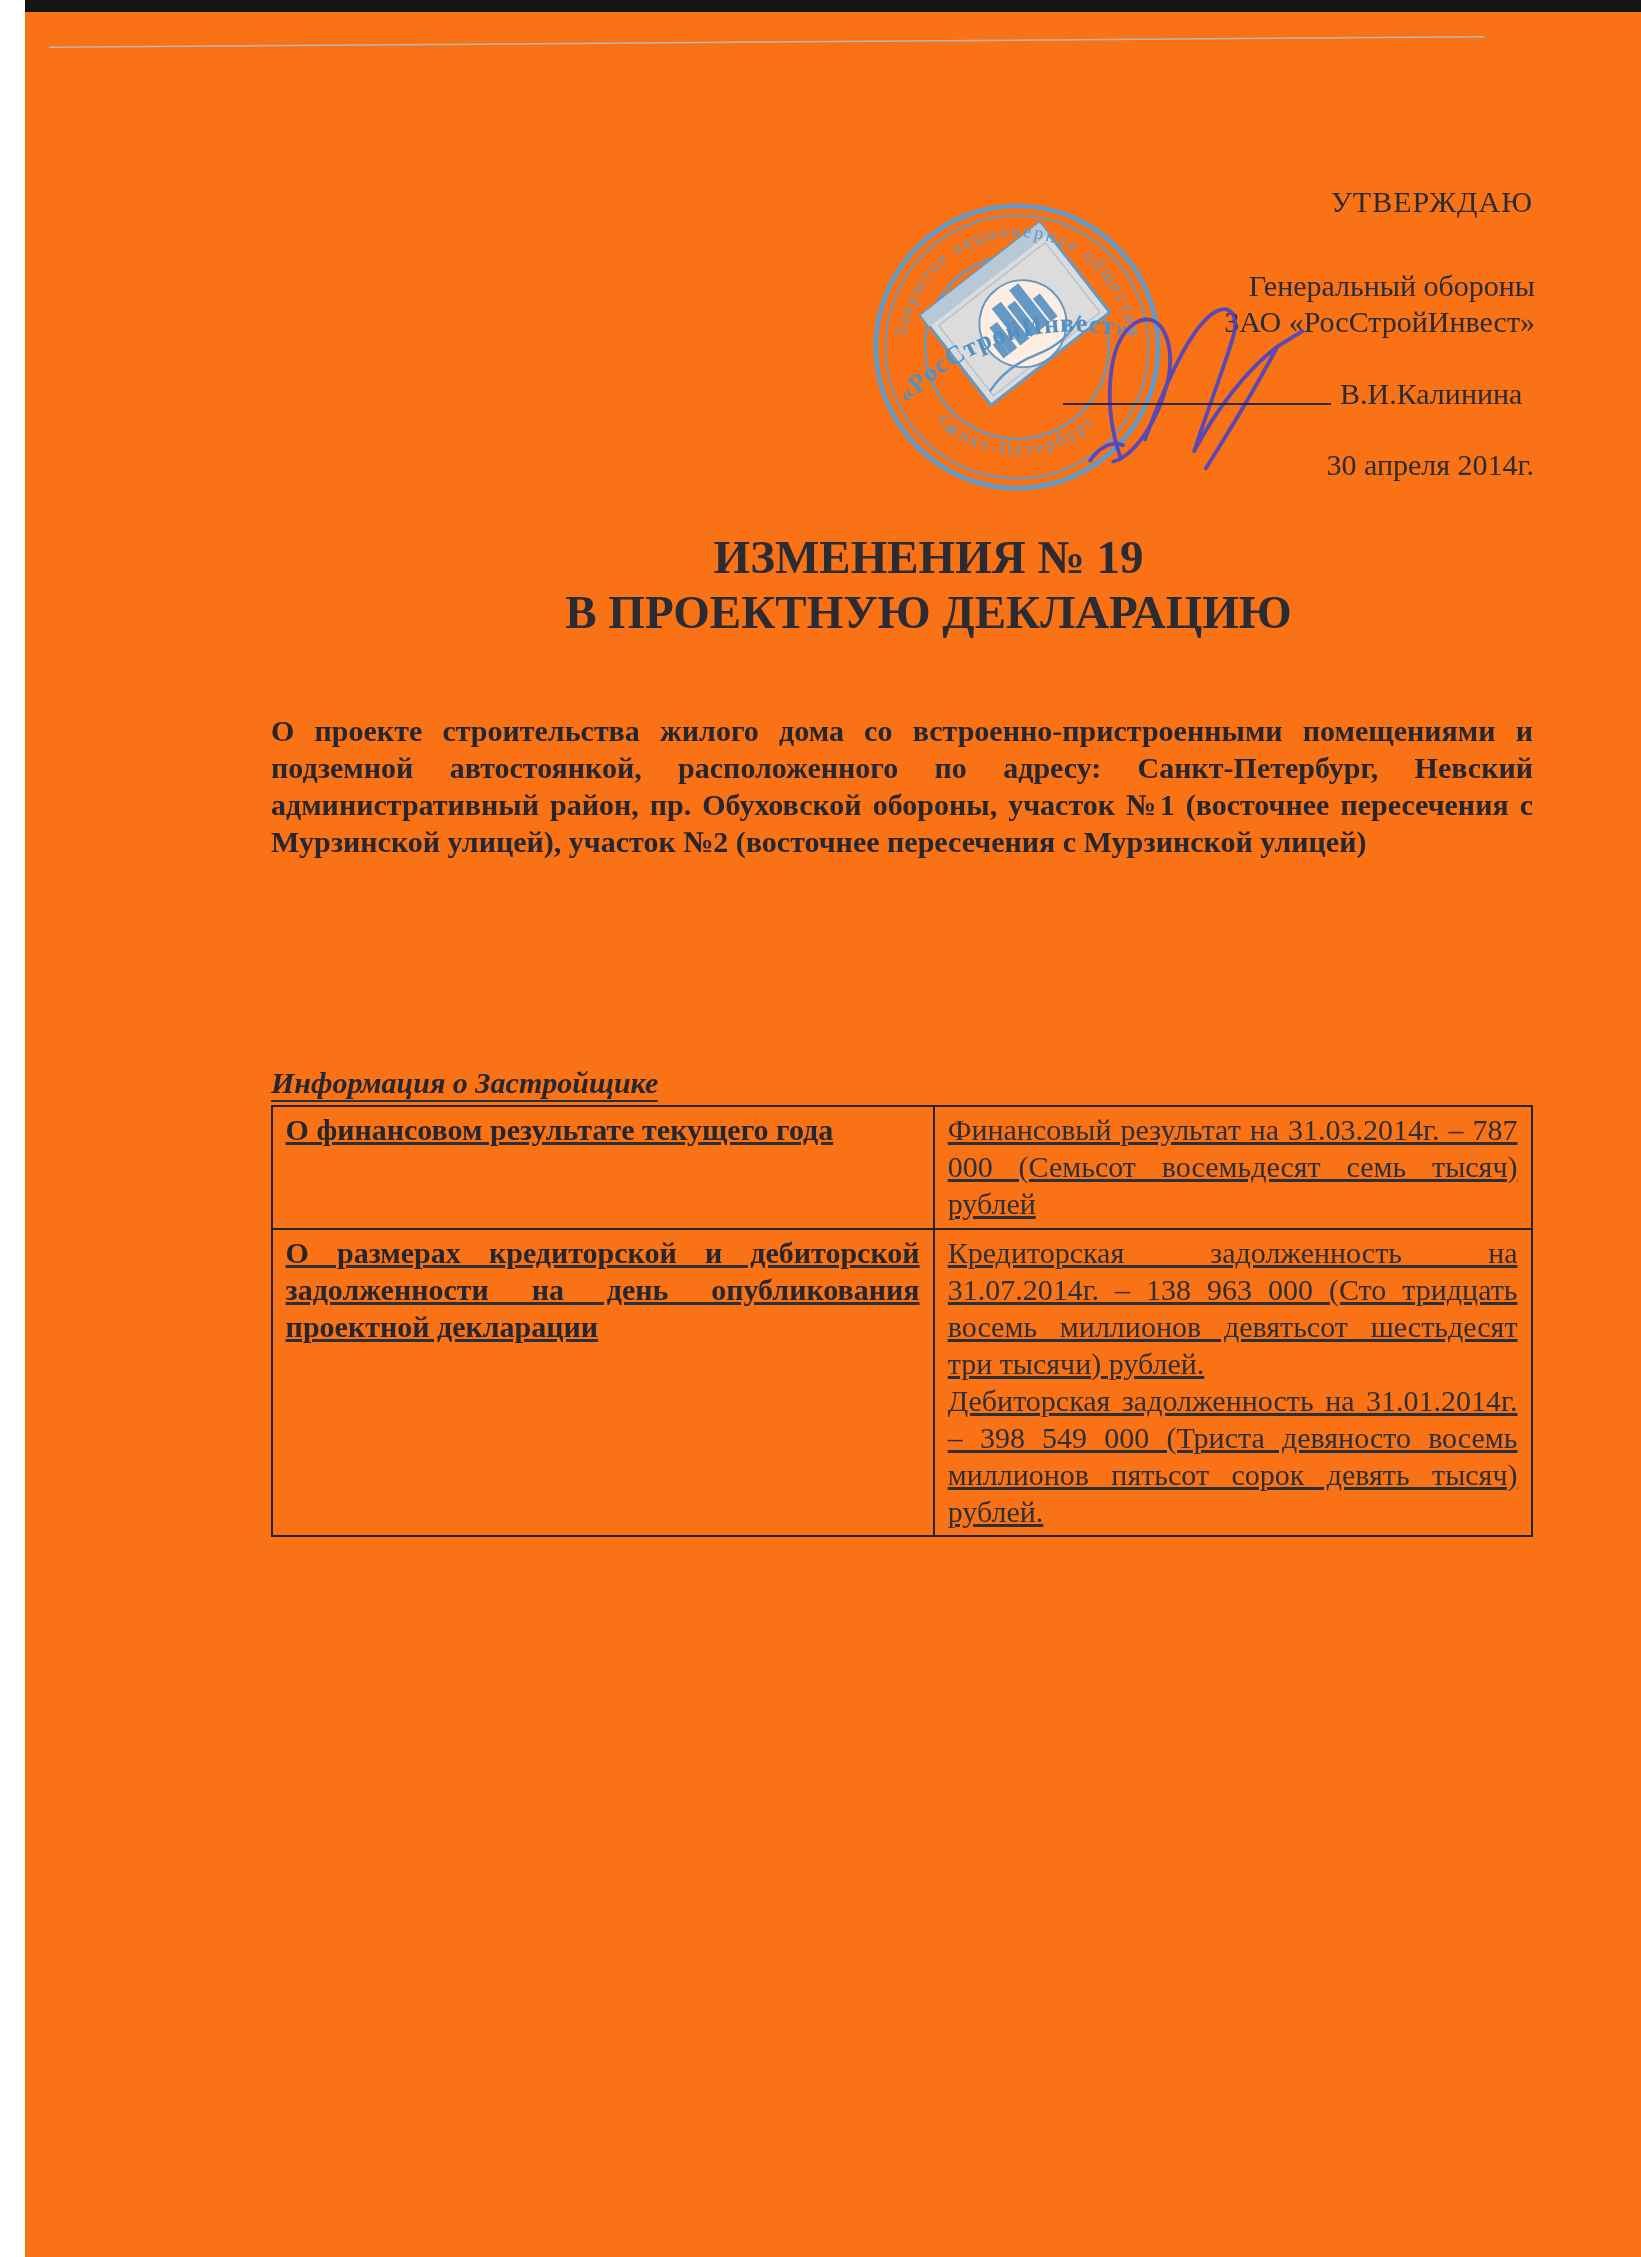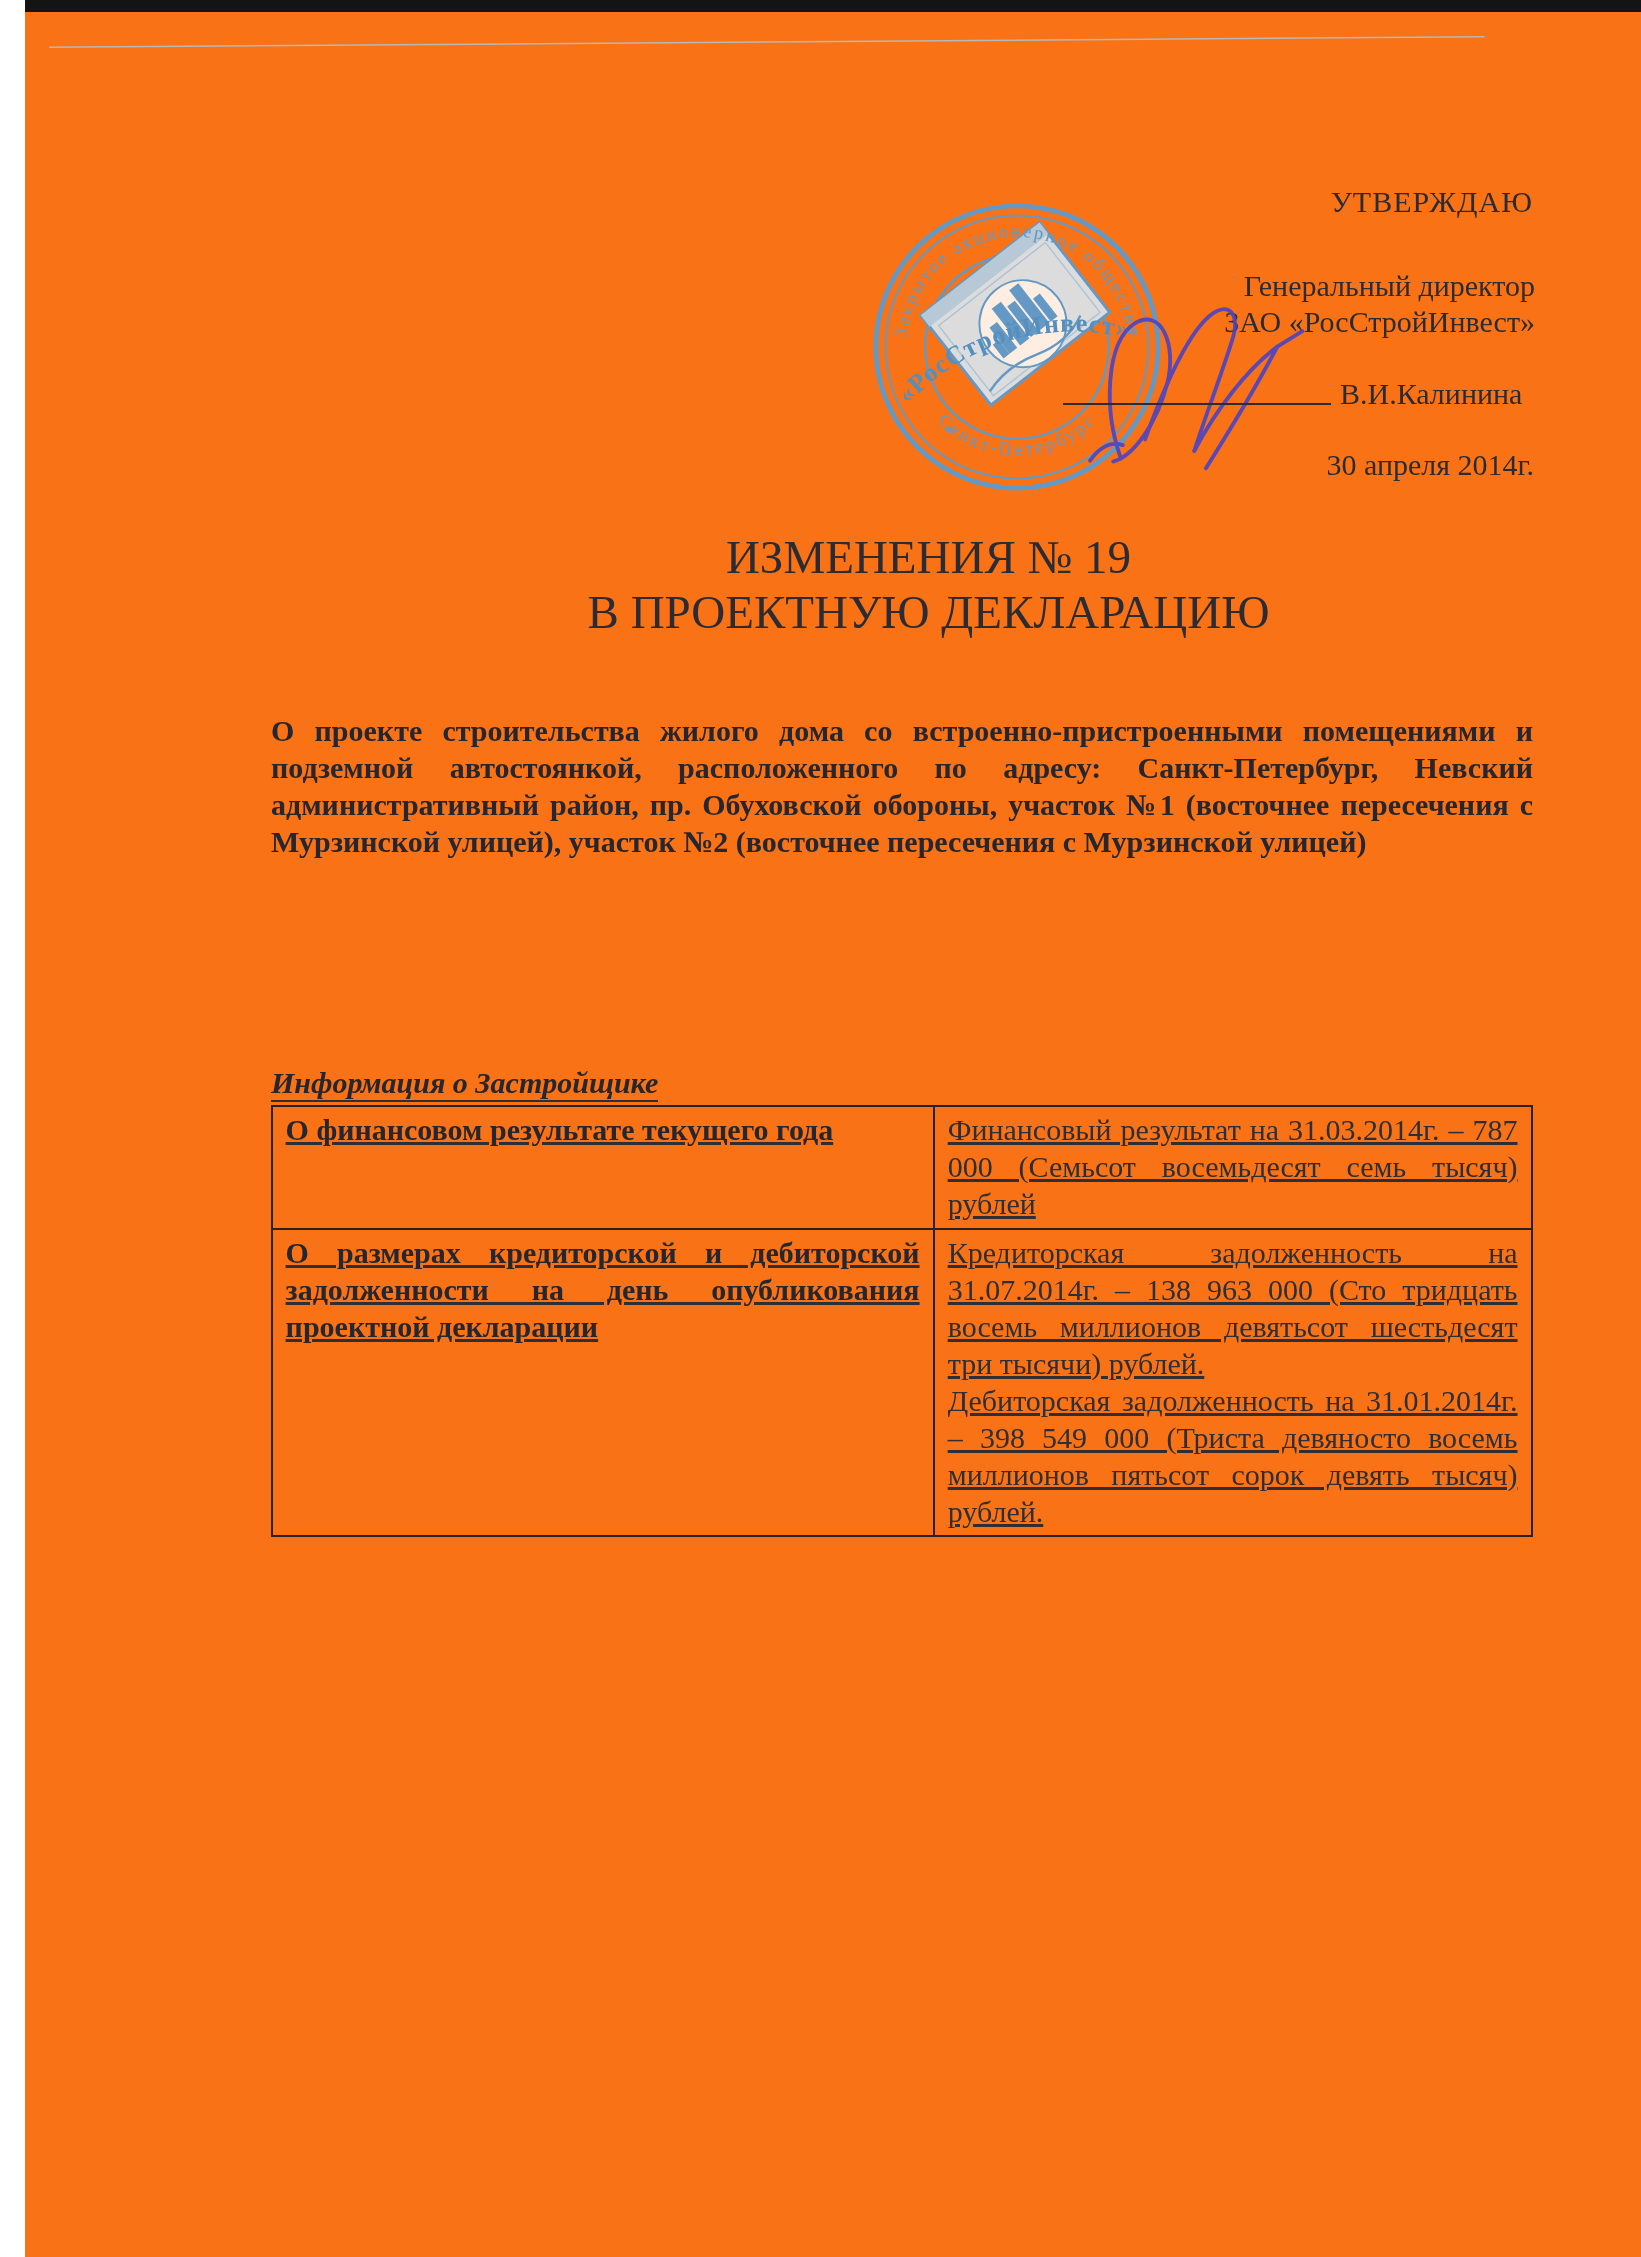--- a/index.html
+++ b/index.html
@@ -17,21 +17,21 @@
   .approve{position:absolute;right:133px;top:185px;font-size:30px;letter-spacing:1px;color:#2b2b33;}
   .dirblock{position:absolute;right:131px;top:268px;text-align:right;font-size:30px;line-height:36px;color:#2b2b33;}
   .stampwrap{position:absolute;left:847px;top:202px;width:290px;height:290px;}
   .sigwrap{position:absolute;left:1038px;top:275px;width:280px;height:208px;}
   .signline{position:absolute;left:1038px;top:403px;width:268px;height:0;border-bottom:2.9px solid #2c2c34;}
   .signname{position:absolute;left:1315px;top:377px;font-size:30px;color:#2b2b33;}
   .dateline{position:absolute;right:132px;top:448px;font-size:30px;color:#2b2b33;}
   .doctitle{
     position:absolute;left:246px;top:530px;width:1262px;
     padding-left:53px;box-sizing:border-box;
-    text-align:center;font-weight:normal;font-size:47px;line-height:55px;color:#2b2b33;
+    text-align:center;font-weight:bold;font-size:47px;line-height:55px;color:#2b2b33;
   }
   .lead{
     position:absolute;left:246px;top:712px;width:1262px;margin:0;
     font-weight:bold;font-size:30px;line-height:37px;text-align:justify;color:#26262e;
   }
   .intro{
     position:absolute;left:246px;top:932px;width:1262px;margin:0;
     font-size:30px;line-height:36px;text-align:justify;color:#2e2e36;
   }
   .caption{position:absolute;left:246px;top:1066px;font-size:30px;font-weight:bold;font-style:italic;color:#26262e;}
@@ -59,21 +59,21 @@
 
   <div class="topbar"></div>
 
   <svg class="scanline" width="1641" height="58" viewBox="0 0 1700 60">
     <line x1="25" y1="49" x2="1512" y2="38" stroke="#b8b8b8" stroke-width="1.5"></line>
   </svg>
 
   <div class="approve">УТВЕРЖДАЮ</div>
 
   <div class="dirblock">
-    <div>Генеральный директор</div>
+    <div>Генеральный обороны</div>
     <div>ЗАО «РосСтройИнвест»</div>
   </div>
 
   <div class="stampwrap">
     <svg width="290" height="290" viewBox="0 0 300 300">
       <g opacity="0.88">
         <circle cx="150" cy="150" r="146" fill="none" stroke="#4f9fdc" stroke-width="5"></circle>
         <circle cx="150" cy="150" r="136" fill="none" stroke="#4f9fdc" stroke-width="2"></circle>
         <circle cx="150" cy="150" r="95" fill="none" stroke="#4f9fdc" stroke-width="2.5"></circle>
 

